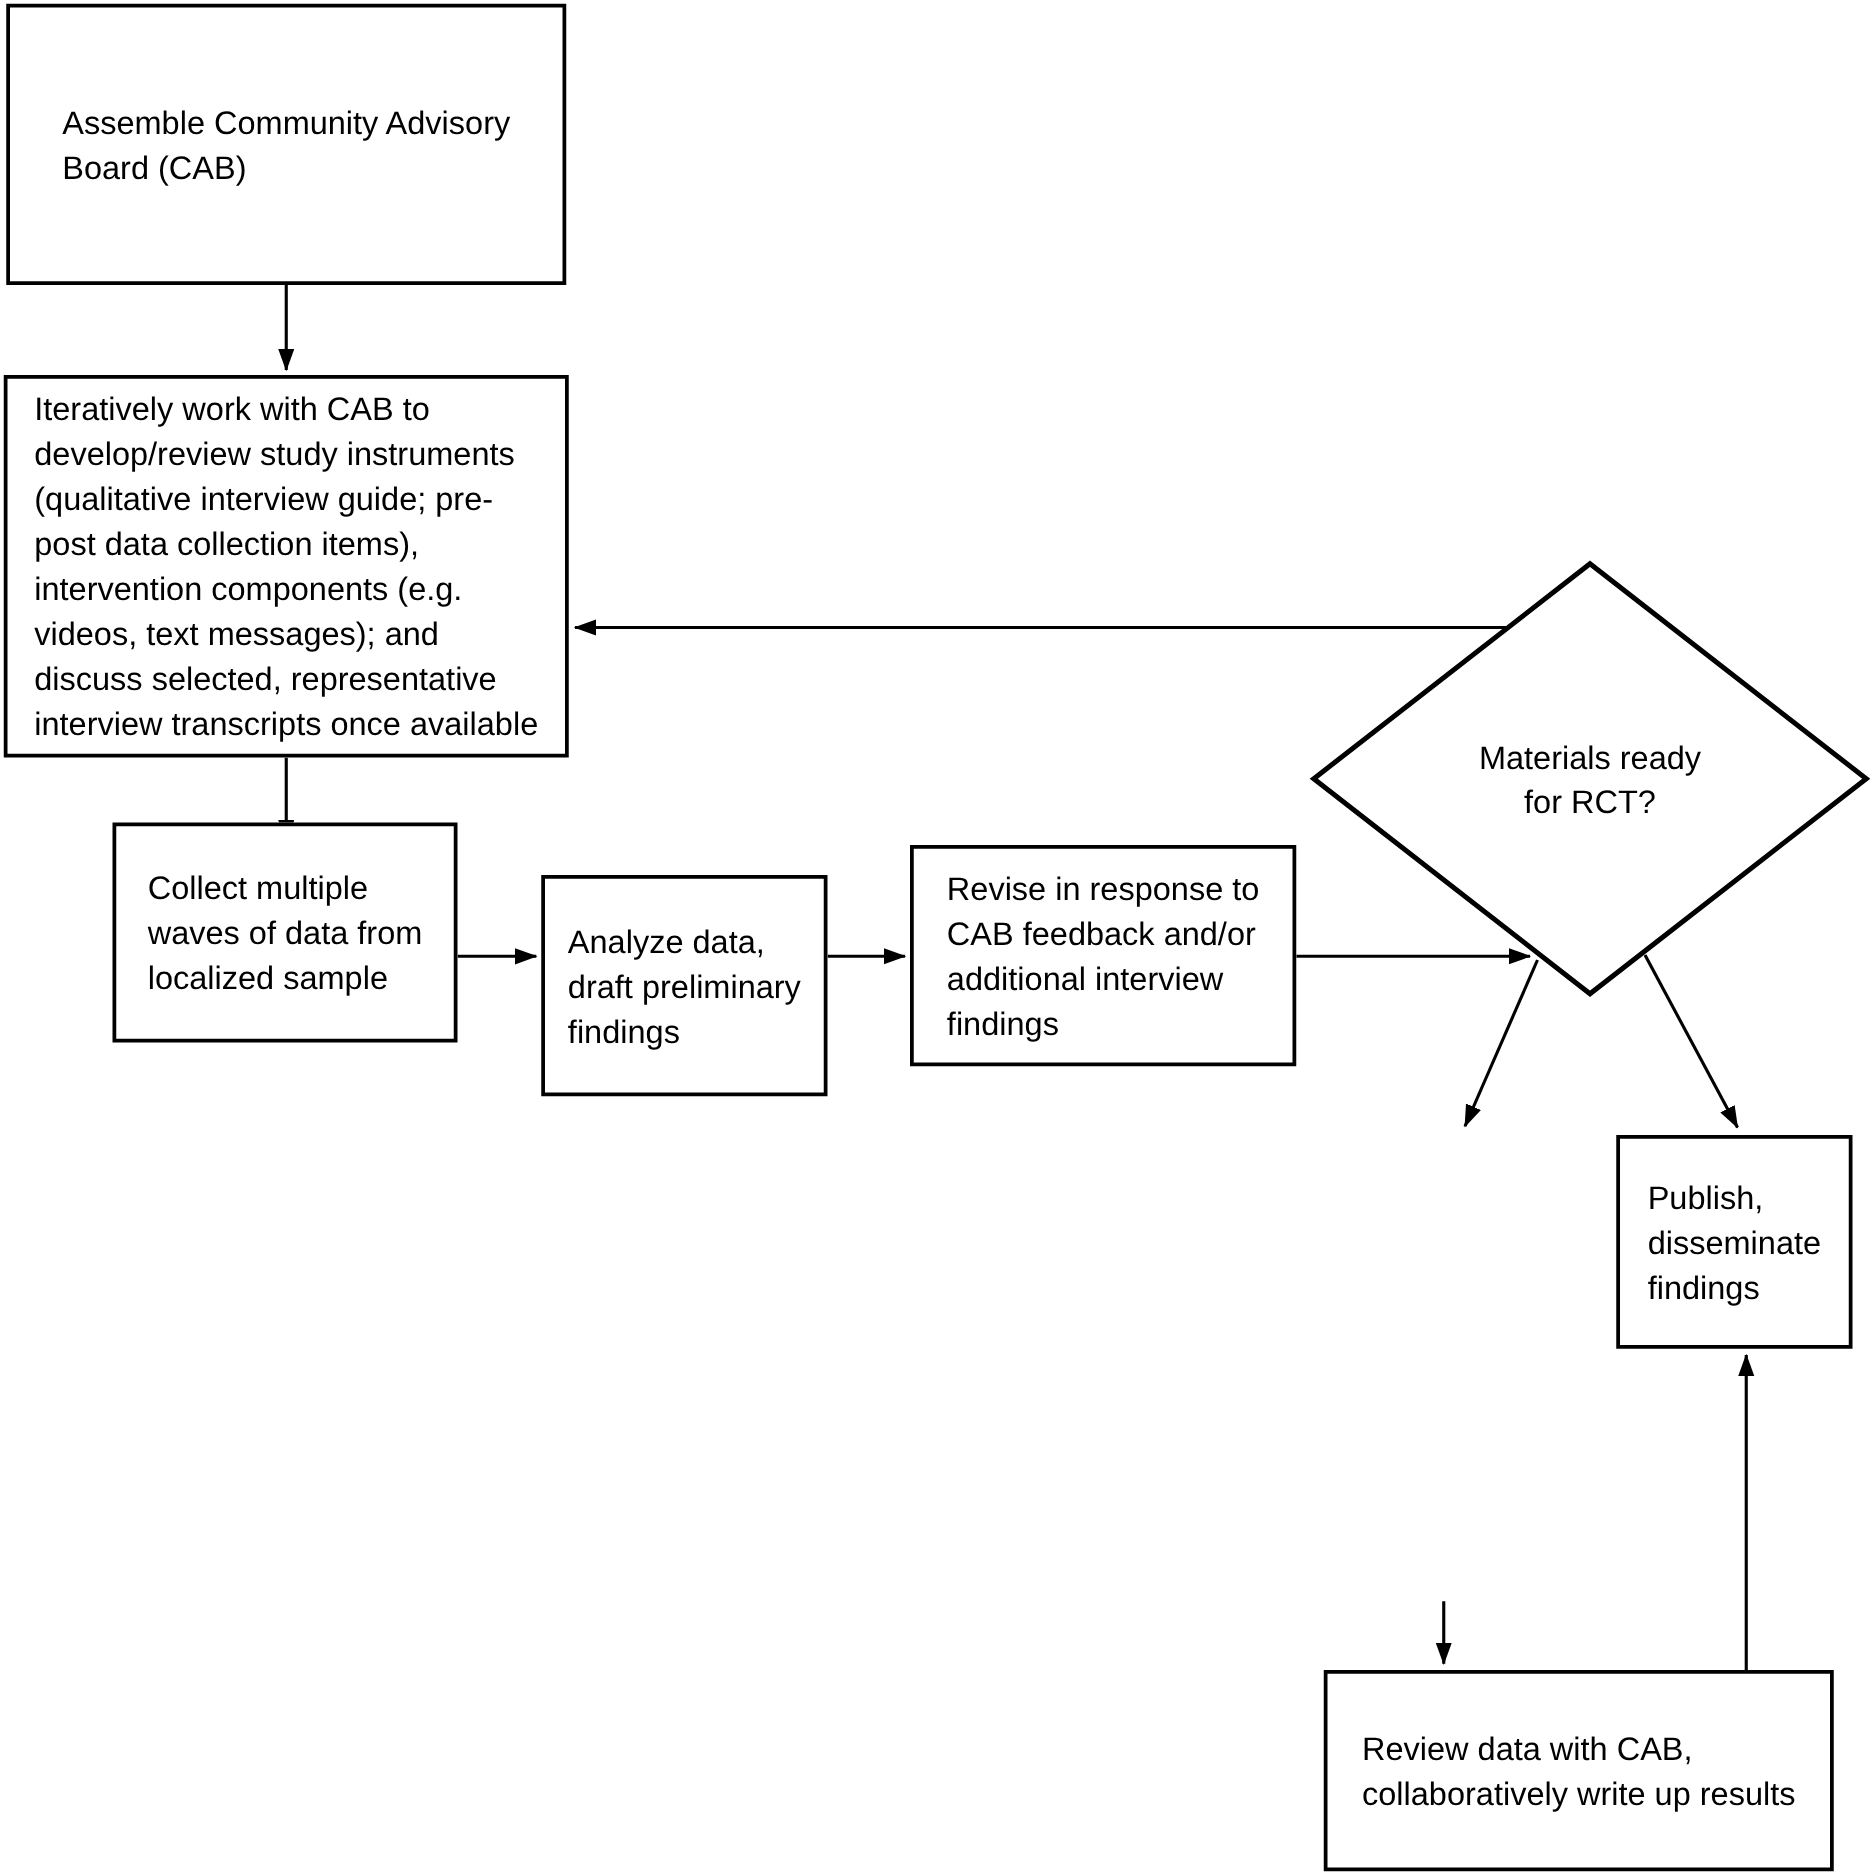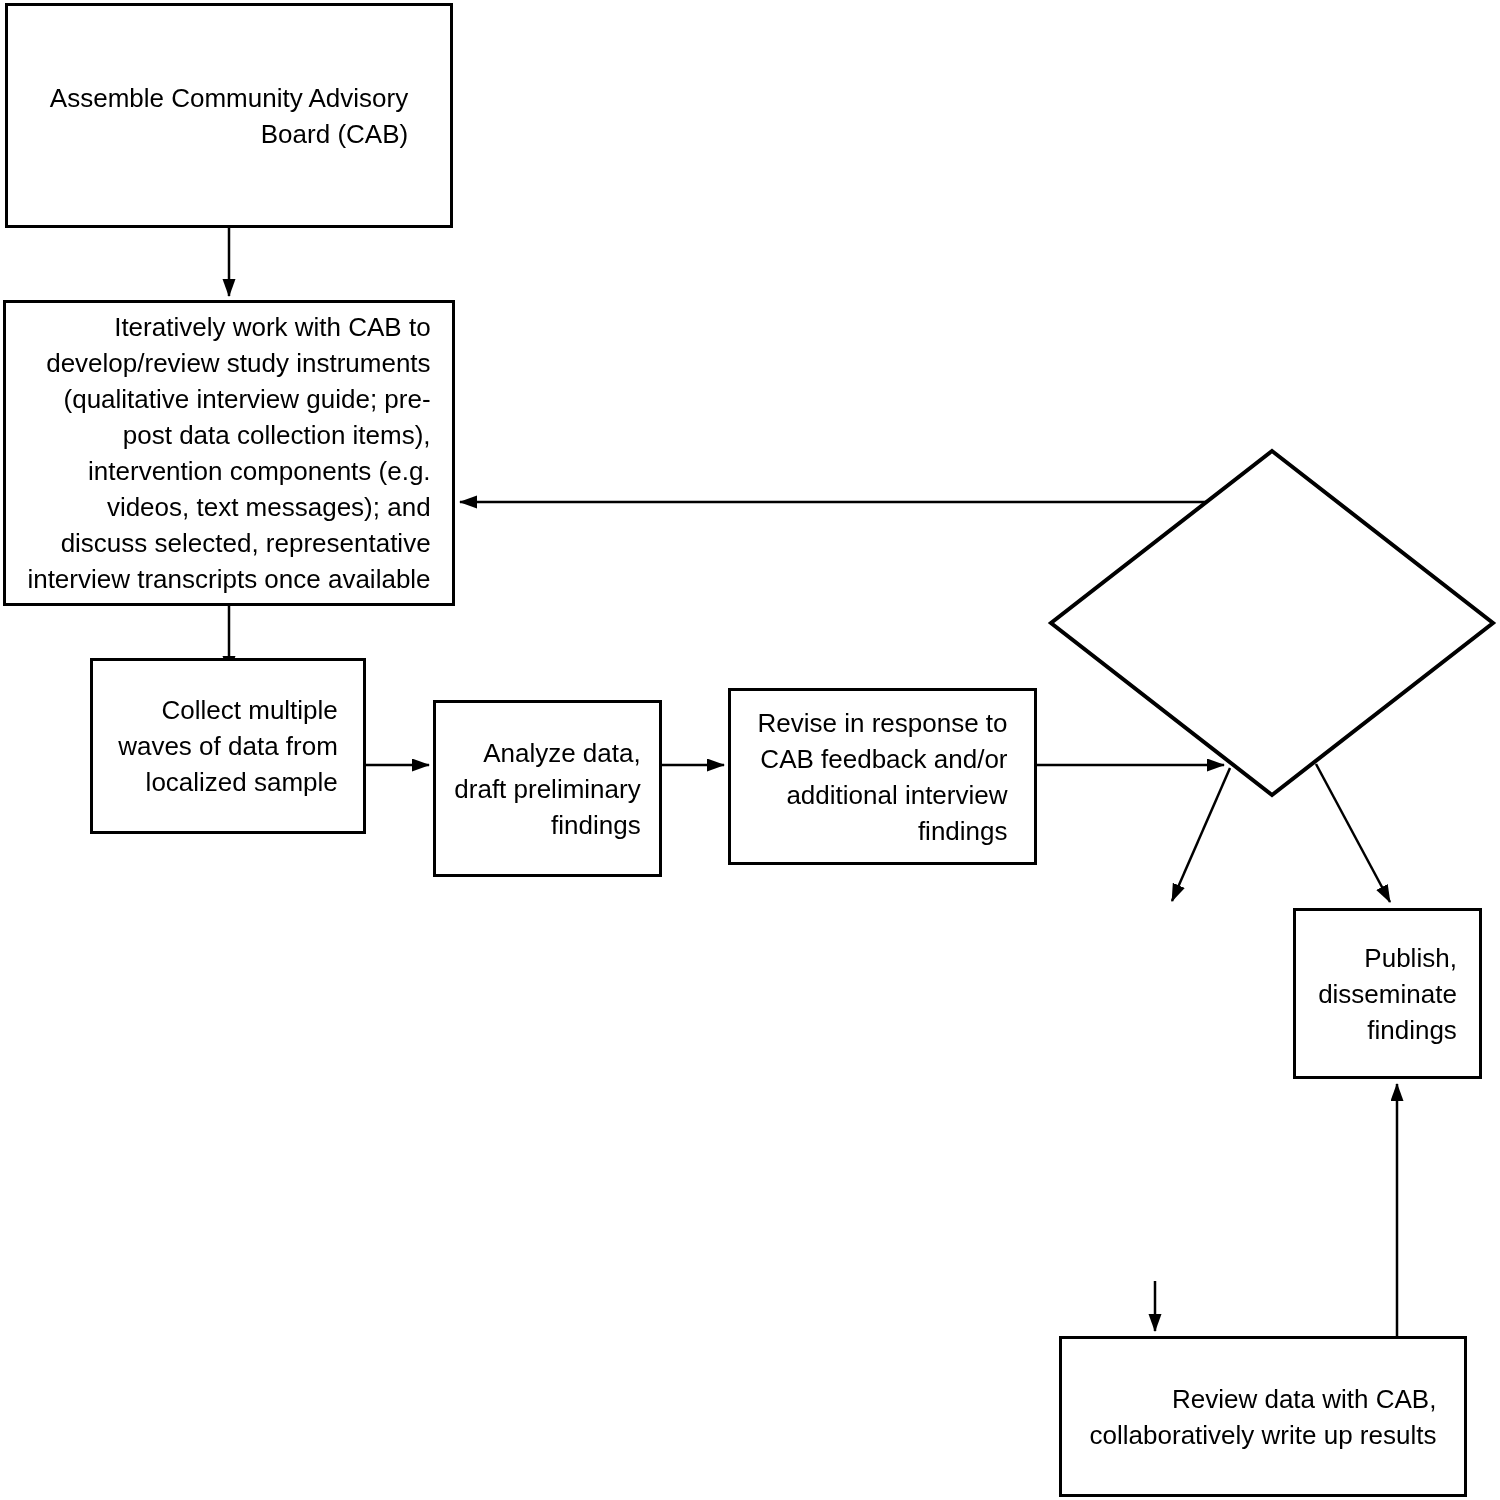--- a/index.html
+++ b/index.html
@@ -23,21 +23,21 @@
     height: 1500px;
   }
   .node {
     position: absolute;
     box-sizing: border-box;
     border: 3px solid #000000;
     background: #ffffff;
     display: flex;
     align-items: center;
     justify-content: center;
-    text-align: right;
+    text-align: left;
   }
   .node-label {
     white-space: pre-line;
     font-size: 26px;
     line-height: 36px;
   }
   .diamond-label {
     position: absolute;
     display: flex;
     flex-direction: column;
@@ -47,21 +47,21 @@
     gap: 34px;
   }
   .diamond-label .node-label {
     line-height: 35px;
   }
   
   #node-assemble-cab   { left: 5px;    top: 3px;    width: 448px; height: 225px; }
   #node-iterate-cab    { left: 3px;    top: 300px;  width: 452px; height: 306px; }
   #node-collect-data   { left: 90px;   top: 658px;  width: 276px; height: 176px; }
   #node-analyze-data   { left: 433px;  top: 676px;  width: 229px; height: 177px; margin-top: 24px; }
-  #node-revise         { left: 728px;  top: 676px;  width: 309px; height: 177px; margin-top: 12px; }
+  #node-revise         { left: 728px;  top: 676px;  width: 309px; height: 177px; }
   #node-implement-rct  { left: 1059px; top: 907px;  width: 191px; height: 373px; }
   #node-publish        { left: 1293px; top: 908px;  width: 189px; height: 171px; }
   #node-review-cab     { left: 1059px; top: 1336px; width: 408px; height: 161px; }
   #decision-label      { left: 1122px; top: 533px;  width: 300px; height: 182px; }
 </style>
 </head>
 <body>
 
 <div id="canvas">
 
@@ -115,20 +115,22 @@
   </div>
 
   <div class="node" id="node-revise">
     <div class="node-label">Revise in response to
 CAB feedback and/or
 additional interview
 findings</div>
   </div>
 
   <div class="diamond-label" id="decision-label">
+    <div class="node-label">Materials ready
+for RCT?</div>
   </div>
 
 
   <div class="node" id="node-publish">
     <div class="node-label">Publish,
 disseminate
 findings</div>
   </div>
 
   <div class="node" id="node-review-cab">

